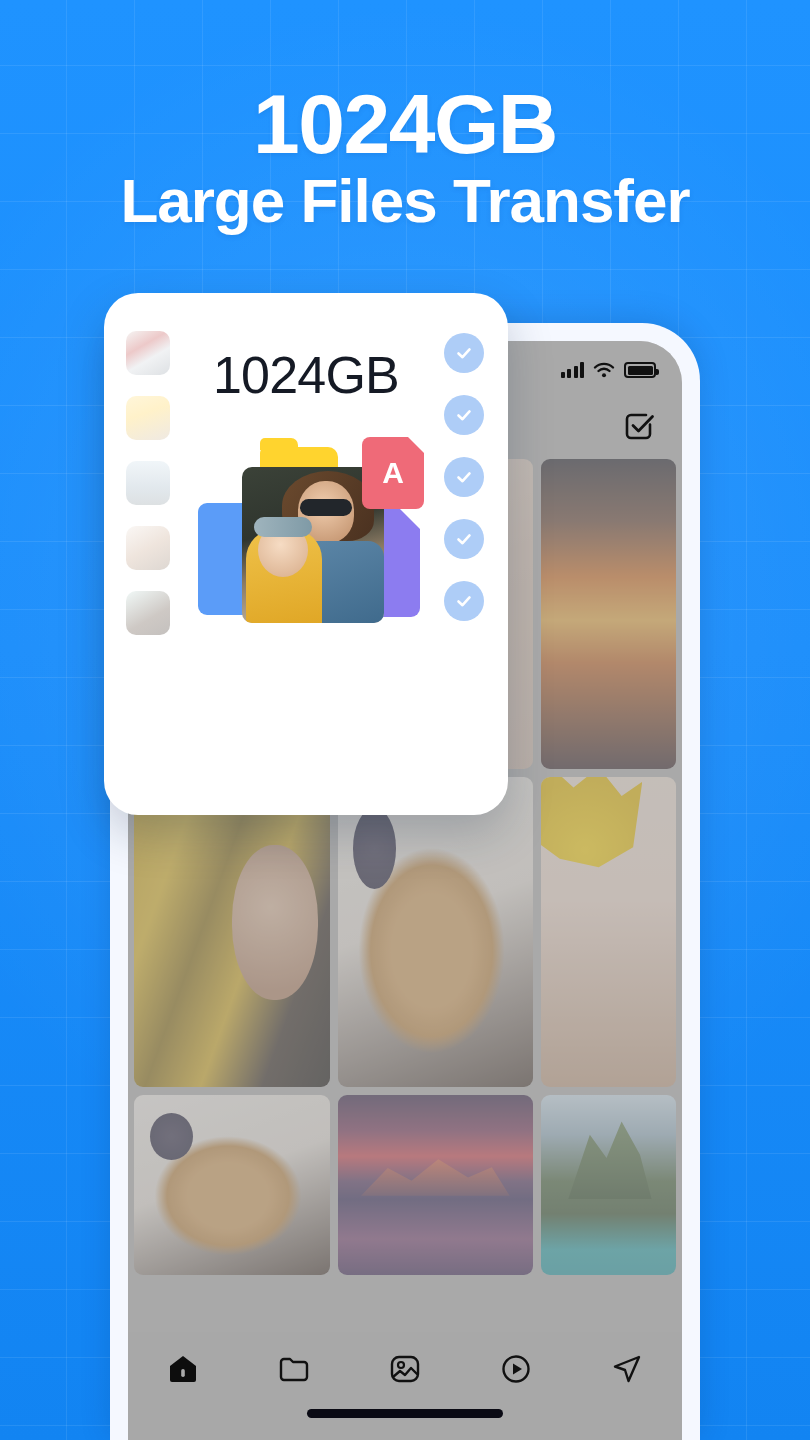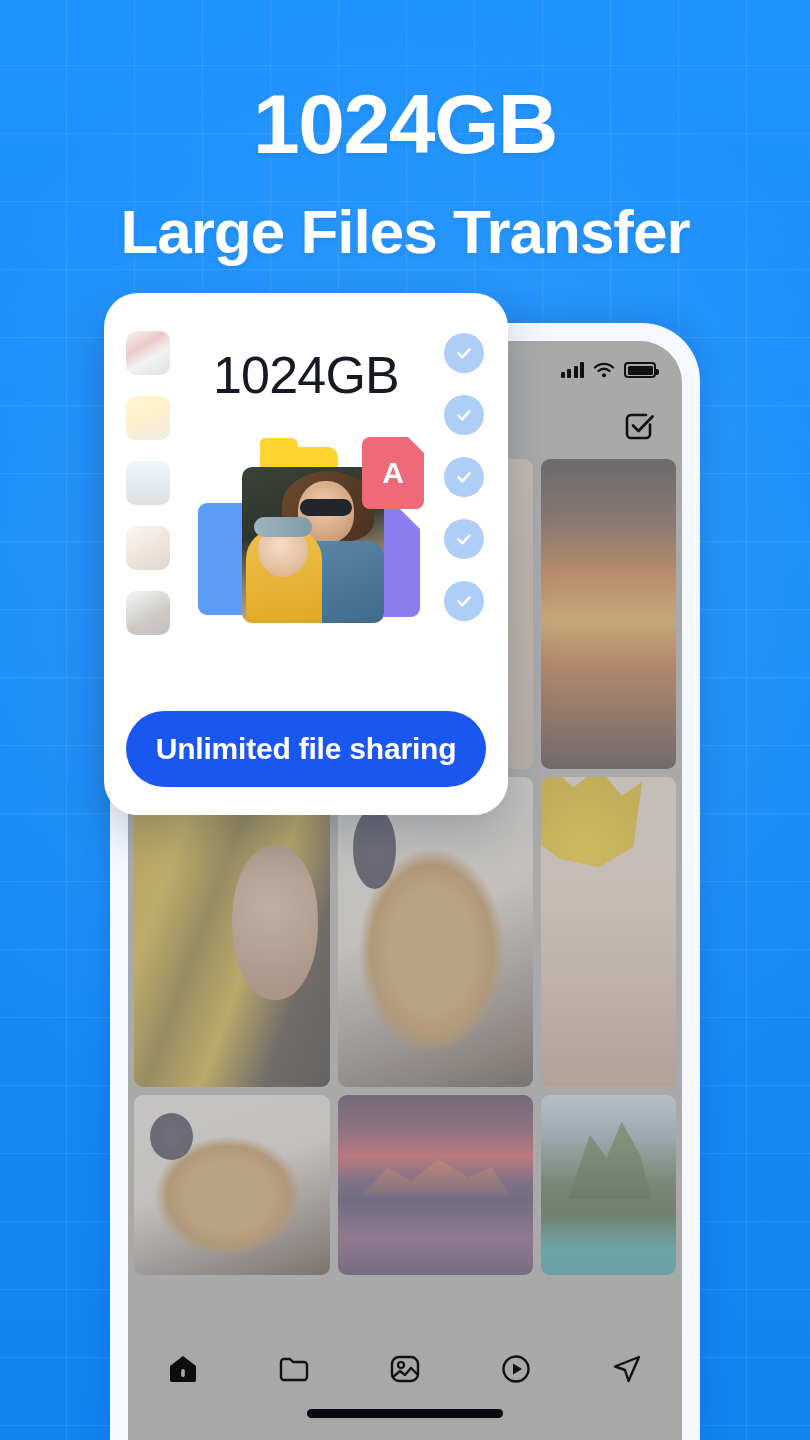--- a/index.html
+++ b/index.html
@@ -37,21 +37,21 @@
   }
   .headline .l1 {
     display:block;
     font-size:84px; font-weight:bold; line-height:1.0;
     letter-spacing:-1.5px;
   }
   .headline .l2 {
     display:block;
     font-size:62px; font-weight:bold; line-height:1.12;
     letter-spacing:-1px;
-    margin-top:31px;
+    margin-top:0;
   }
 
   
   .phone {
     position:absolute;
     left:110px; top:323px;
     width:590px; height:1117px;
     background:#f5f8ff;
     border-radius:58px 58px 0 0;
     box-shadow:0 -4px 30px rgba(0,40,100,.18);
@@ -431,14 +431,13 @@
         <span class="pf-head"></span>
         <span class="pf-glass"></span>
       <span class="pf-denim"></span>
         <span class="pf-baby"></span>
       <span class="pf-babyhead"></span>
         <span class="pf-band"></span>
     </div>
     <div class="fc fc-pdf">A</div>
   </div>
 
-  <button class="cta">Unlimited file sharing</button>
 </div>
 
 </body></html>

